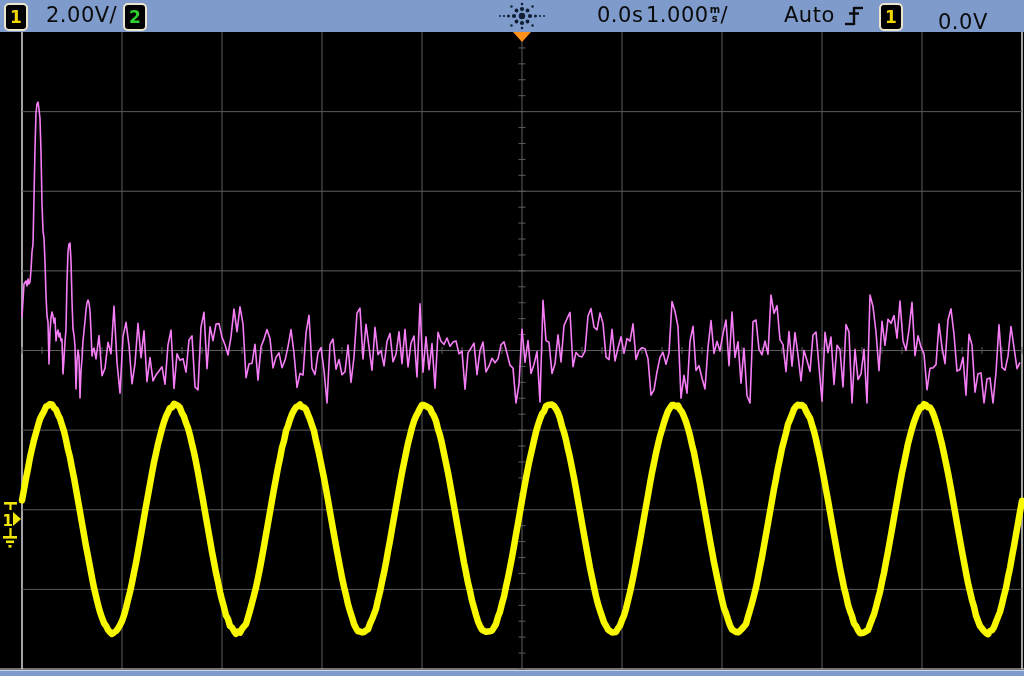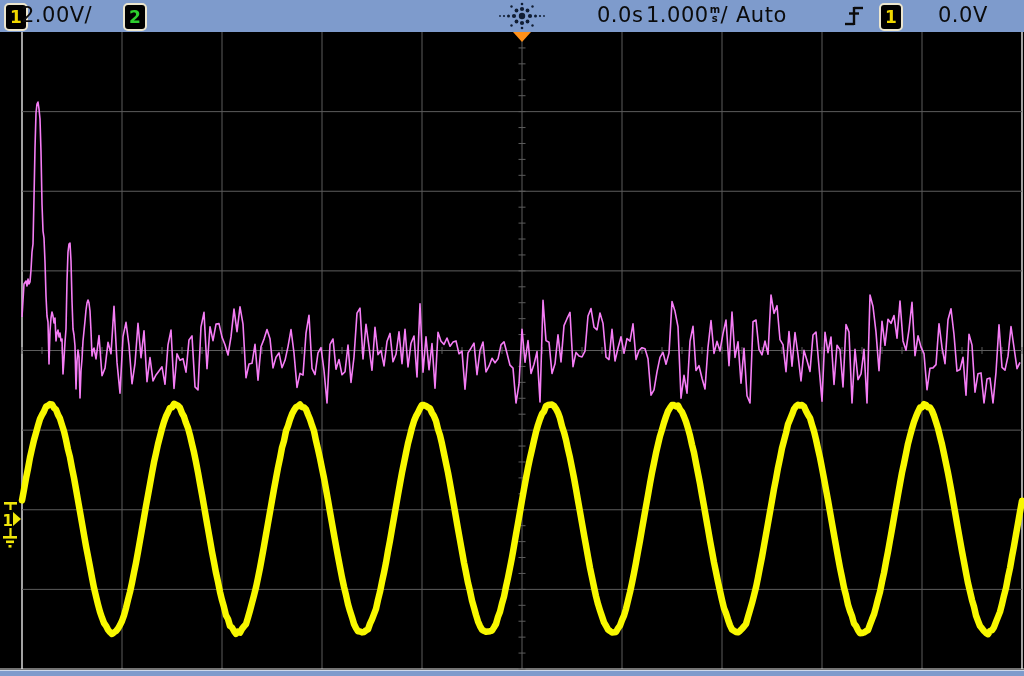--- a/index.html
+++ b/index.html
@@ -40,21 +40,21 @@
     background:#7e9bcc;border-top:1px solid #cdd8ea;
   }
 </style>
 </head>
 <body>
 
 <div class="topbar">
 
   <span class="badge yellow" style="left:4px;">1</span>
 
-  <span class="txt" style="left:21px;text-align:right;">2.00V/</span>
+  <span class="txt" style="left:46px;text-align:right;">2.00V/</span>
 
   <span class="badge green" style="left:123px;">2</span>
 
   <svg style="position:absolute;left:494px;top:1px;" width="56" height="30" viewBox="0 0 56 30">
     <g fill="#101d33">
       <circle cx="28" cy="15" r="3.2"></circle>
 
       <circle cx="20" cy="15" r="2.1"></circle>
         <circle cx="14.5" cy="15" r="1.5"></circle>
         <circle cx="10" cy="15" r="1.1"></circle>
@@ -84,34 +84,34 @@
 
   <span class="txt timebase-wrap" style="left:646px;">
     <span>1.000</span>
     <span class="unit-stack">
       <span>m</span>
       <span>s</span>
     </span>
     <span>/</span>
   </span>
 
-  <span class="txt" style="left:736px;">Auto</span>
+  <span class="txt" style="left:784px;">Auto</span>
 
   <svg style="position:absolute;left:844px;top:4px;" width="20" height="25" viewBox="0 0 20 25">
     <g stroke="#0b0b0b" stroke-width="2.4" fill="none">
       <path d="M1,20 H10"></path>
       <path d="M10,21 V3"></path>
       <path d="M10,4 H19"></path>
       <path d="M5,9.5 H15"></path>
     </g>
   </svg>
 
   <span class="badge yellow" style="left:879px;">1</span>
 
-  <span class="txt" style="left:938px;">0.0V</span>
+  <span class="txt" style="left:938px;margin-top:7px;">0.0V</span>
 </div>
 
 <div class="display">
   <svg id="scope-svg" width="1024" height="638" viewBox="0 0 1024 638">
     <g id="g-grid">
         <line x1="22" y1="0" x2="22" y2="637" stroke="#e8e8e8" stroke-width="1.4"></line>
         <line x1="122" y1="0" x2="122" y2="637" stroke="#5d5d5d" stroke-width="1"></line>
         <line x1="222" y1="0" x2="222" y2="637" stroke="#5d5d5d" stroke-width="1"></line>
         <line x1="322" y1="0" x2="322" y2="637" stroke="#5d5d5d" stroke-width="1"></line>
         <line x1="422" y1="0" x2="422" y2="637" stroke="#5d5d5d" stroke-width="1"></line>

